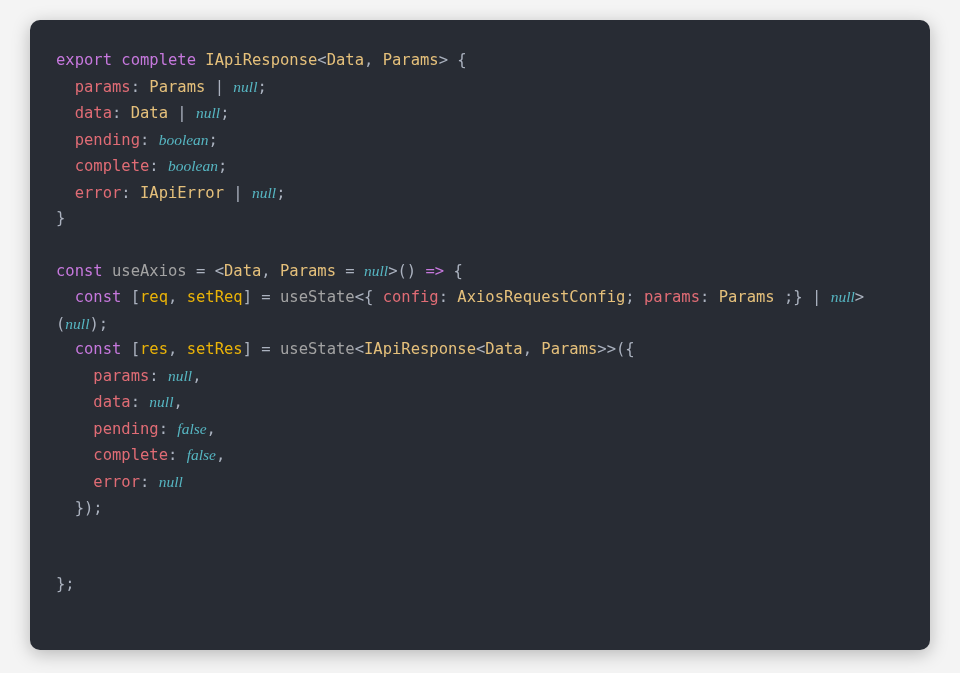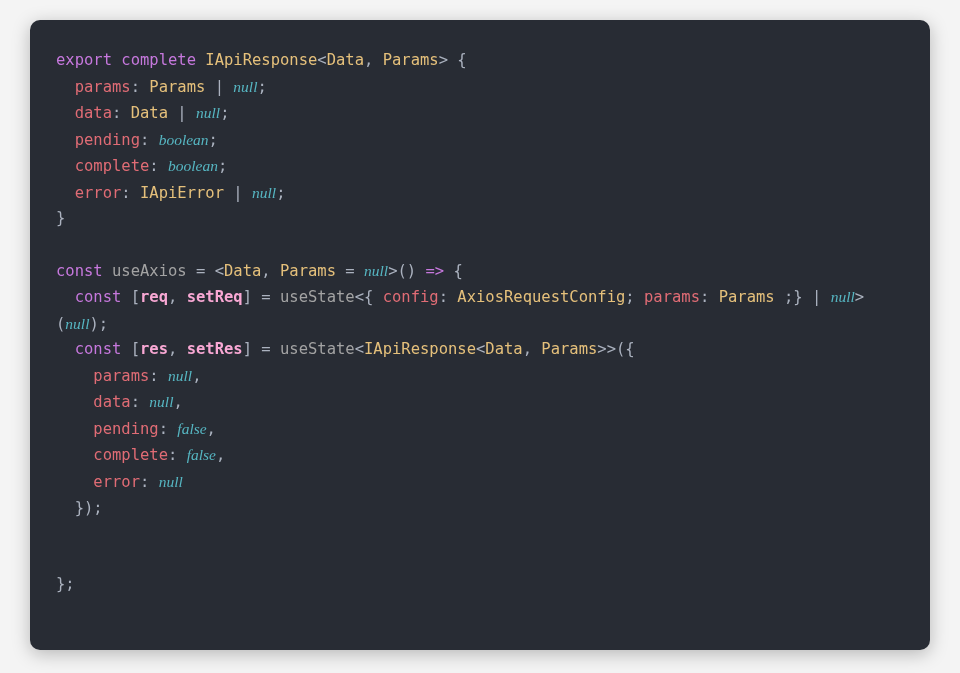--- a/index.html
+++ b/index.html
@@ -28,21 +28,21 @@
     color: #abb2bf;
   }
   .tok { display:inline; }
   .c-kw   { color:#c678dd; }  
   .c-type { color:#e5c07b; }  
   .c-gen  { color:#e5c07b; }  
   .c-attr { color:#e06c75; }  
   .c-null { color:#56b6c2; font-style: italic; font-family: Liberation Serif, serif;}  
   .c-punc { color:#abb2bf; }  
   .c-func { color:#a3a3a3; }  
-  .c-var  { color:#f9a8d4;font-weight:bold; }  
+  .c-var  { color:#eab308; }  
 </style>
 </head>
 <body>
 
 <div class="code-block">
   <pre id="code-pre"><span><span class="tok c-kw">export</span><span class="tok "> </span><span class="tok c-kw">complete</span><span class="tok "> </span><span class="tok c-type">IApiResponse</span><span class="tok c-punc">&lt;</span><span class="tok c-gen">Data</span><span class="tok c-punc">, </span><span class="tok c-gen">Params</span><span class="tok c-punc">&gt; {</span></span>
 <span><span class="tok ">  </span><span class="tok c-attr">params</span><span class="tok c-punc">: </span><span class="tok c-gen">Params</span><span class="tok c-punc"> | </span><span class="tok c-null">null</span><span class="tok c-punc">;</span></span>
 <span><span class="tok ">  </span><span class="tok c-attr">data</span><span class="tok c-punc">: </span><span class="tok c-gen">Data</span><span class="tok c-punc"> | </span><span class="tok c-null">null</span><span class="tok c-punc">;</span></span>
 <span><span class="tok ">  </span><span class="tok c-attr">pending</span><span class="tok c-punc">: </span><span class="tok c-null">boolean</span><span class="tok c-punc">;</span></span>
 <span><span class="tok ">  </span><span class="tok c-attr">complete</span><span class="tok c-punc">: </span><span class="tok c-null">boolean</span><span class="tok c-punc">;</span></span>

